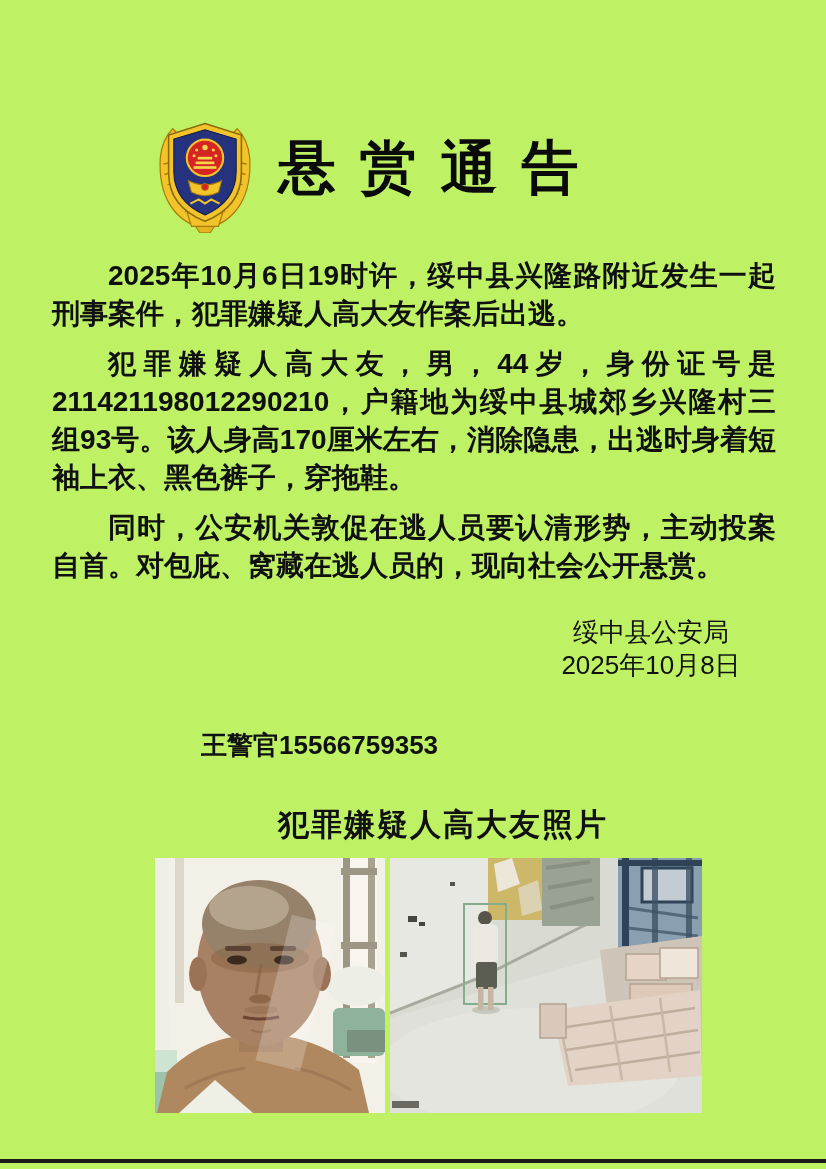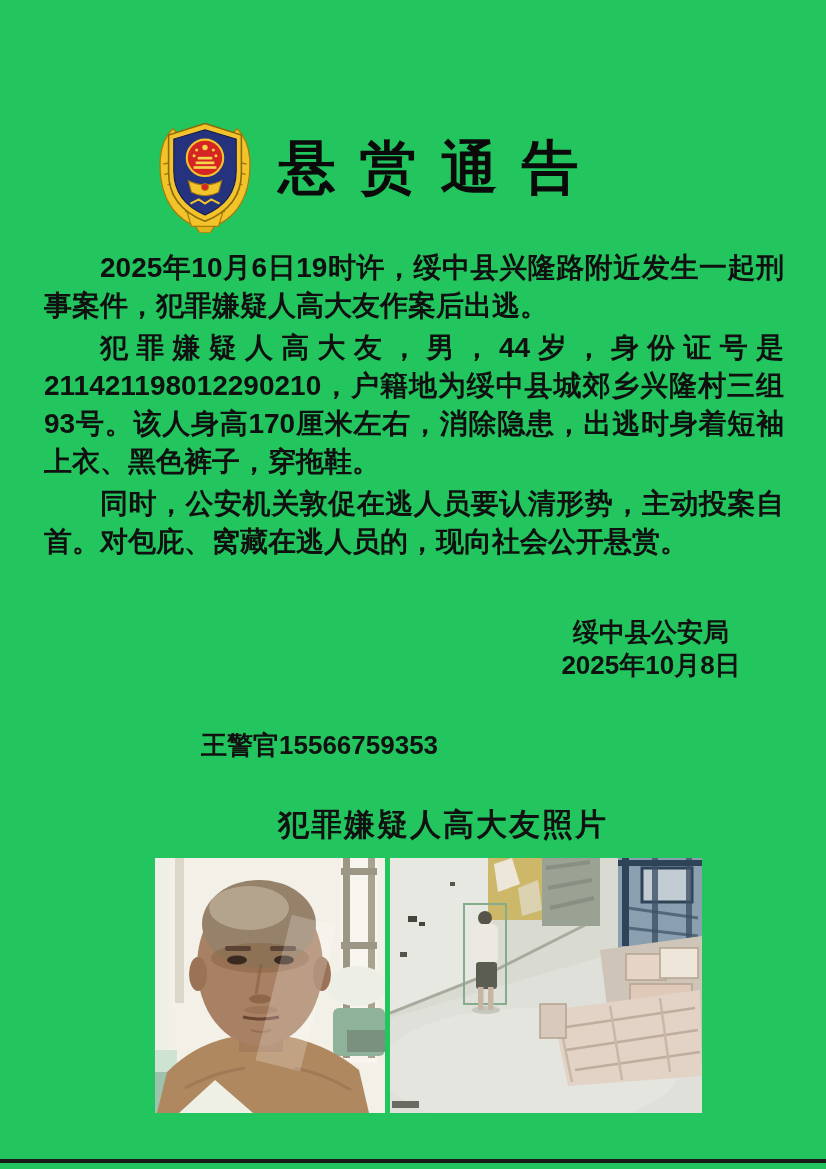--- a/index.html
+++ b/index.html
@@ -1,33 +1,33 @@
 <!DOCTYPE html>
 <html><head>
 <meta charset="utf-8">
 <style>
   html,body{margin:0;padding:0;background:#ffffff;}
   #page{
-    position:relative;width:826px;height:1169px;background:#22c55e;overflow:hidden;
+    position:relative;width:826px;height:1169px;background:#bef264;overflow:hidden;
     font-family:"Liberation Sans","DejaVu Sans",sans-serif;color:#111;
   }
   .badge{position:absolute;left:153px;top:110px;width:104px;height:120px;}
   .title{
     position:absolute;left:268px;top:130px;width:345px;text-align:center;
     font-family:"Liberation Serif","DejaVu Serif",serif;
     font-size:57px;font-weight:bold;letter-spacing:24px;color:#0a0a0a;white-space:nowrap;
   }
   .body-text{
     position:absolute;left:40px;top:245px;width:748px;
     font-size:28px;line-height:38px;font-weight:bold;text-align:justify;color:#101010;
   }
-  .body-text p{margin:4px;text-indent:2em;}
+  .body-text p{margin:12px;text-indent:2em;}
   .signature{
     position:absolute;left:538px;top:616px;width:226px;text-align:center;
-    font-size:26px;line-height:33px;font-weight:bold;white-space:nowrap;
+    font-size:26px;line-height:33px;font-weight:normal;white-space:nowrap;
   }
   .contacts{
     position:absolute;left:95px;top:728px;font-size:26px;line-height:34px;font-weight:bold;white-space:nowrap;
   }
   .contacts .line2{padding-left:106px;}
   .caption{
     position:absolute;left:30px;top:804px;width:826px;text-align:center;
     font-size:31px;font-weight:bold;letter-spacing:2px;
   }
   .photo{position:absolute;top:858px;height:255px;}

